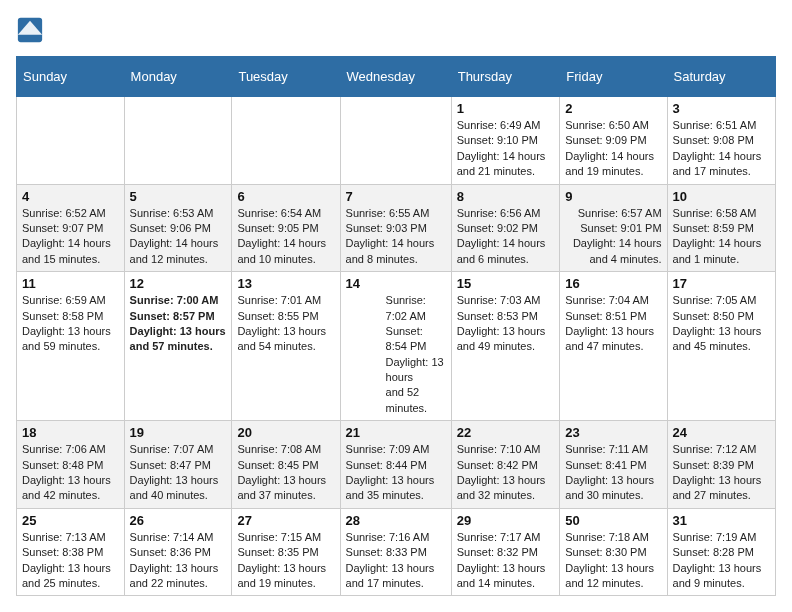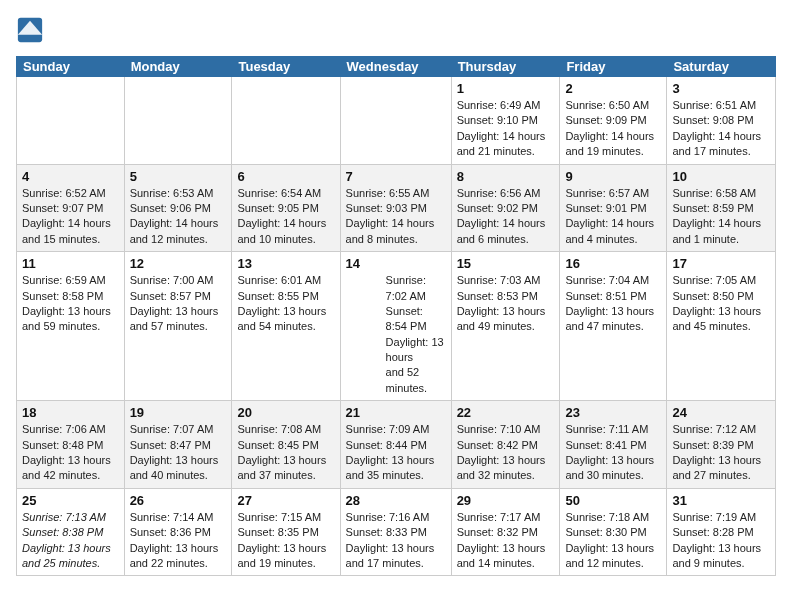--- a/index.html
+++ b/index.html
@@ -41,23 +41,23 @@
     }
     table {
       width: 100%;
       border-collapse: collapse;
       font-size: 11px;
     }
     thead tr th {
       background: #2e6da4;
       color: #fff;
       text-align: left;
-      padding: 2px 6px;
+      padding: 12px 6px;
       font-size: 13px;
-      font-weight: bold;
+      font-weight: normal;
       border: 1px solid #2e6da4;
     }
     tbody tr td {
       border: 1px solid #ccc;
       vertical-align: top;
       padding: 4px 5px;
       width: 113px;
       min-height: 80px;
     }
     tbody tr:nth-child(odd) td {
@@ -172,21 +172,21 @@
         </td>
         <td>
           <div class="day-number">8</div>
           <div class="day-info" style="white-space: pre-line;">Sunrise: 6:56 AM
 Sunset: 9:02 PM
 Daylight: 14 hours
 and 6 minutes.</div>
         </td>
         <td>
           <div class="day-number">9</div>
-          <div class="day-info" style="white-space: pre-line;">Sunrise: 6:57 AM
+          <div class="day-info" style="white-space: pre-line; text-align: right;">Sunrise: 6:57 AM
 Sunset: 9:01 PM
 Daylight: 14 hours
 and 4 minutes.</div>
         </td>
         <td>
           <div class="day-number">10</div>
           <div class="day-info" style="white-space: pre-line;">Sunrise: 6:58 AM
 Sunset: 8:59 PM
 Daylight: 14 hours
 and 1 minute.</div>
@@ -195,28 +195,28 @@
       <tr>
         <td>
           <div class="day-number">11</div>
           <div class="day-info" style="white-space: pre-line;">Sunrise: 6:59 AM
 Sunset: 8:58 PM
 Daylight: 13 hours
 and 59 minutes.</div>
         </td>
         <td>
           <div class="day-number">12</div>
-          <div class="day-info" style="white-space: pre-line;">Sunrise: 7:00 AM
+          <div class="day-info" style="white-space: pre-line; font-weight: bold;">Sunrise: 7:00 AM
 Sunset: 8:57 PM
 Daylight: 13 hours
 and 57 minutes.</div>
         </td>
         <td>
           <div class="day-number">13</div>
-          <div class="day-info" style="white-space: pre-line;">Sunrise: 6:01 AM
+          <div class="day-info" style="white-space: pre-line;">Sunrise: 7:01 AM
 Sunset: 8:55 PM
 Daylight: 13 hours
 and 54 minutes.</div>
         </td>
         <td>
           <div class="day-number">14</div>
           <div class="day-info" style="white-space: pre-line; margin-left: 40px;">Sunrise: 7:02 AM
 Sunset: 8:54 PM
 Daylight: 13 hours
 and 52 minutes.</div>
@@ -290,21 +290,21 @@
           <div class="day-number">24</div>
           <div class="day-info" style="white-space: pre-line;">Sunrise: 7:12 AM
 Sunset: 8:39 PM
 Daylight: 13 hours
 and 27 minutes.</div>
         </td>
       </tr>
       <tr>
         <td>
           <div class="day-number">25</div>
-          <div class="day-info" style="white-space: pre-line; font-style: italic;">Sunrise: 7:13 AM
+          <div class="day-info" style="white-space: pre-line;">Sunrise: 7:13 AM
 Sunset: 8:38 PM
 Daylight: 13 hours
 and 25 minutes.</div>
         </td>
         <td>
           <div class="day-number">26</div>
           <div class="day-info" style="white-space: pre-line;">Sunrise: 7:14 AM
 Sunset: 8:36 PM
 Daylight: 13 hours
 and 22 minutes.</div>

